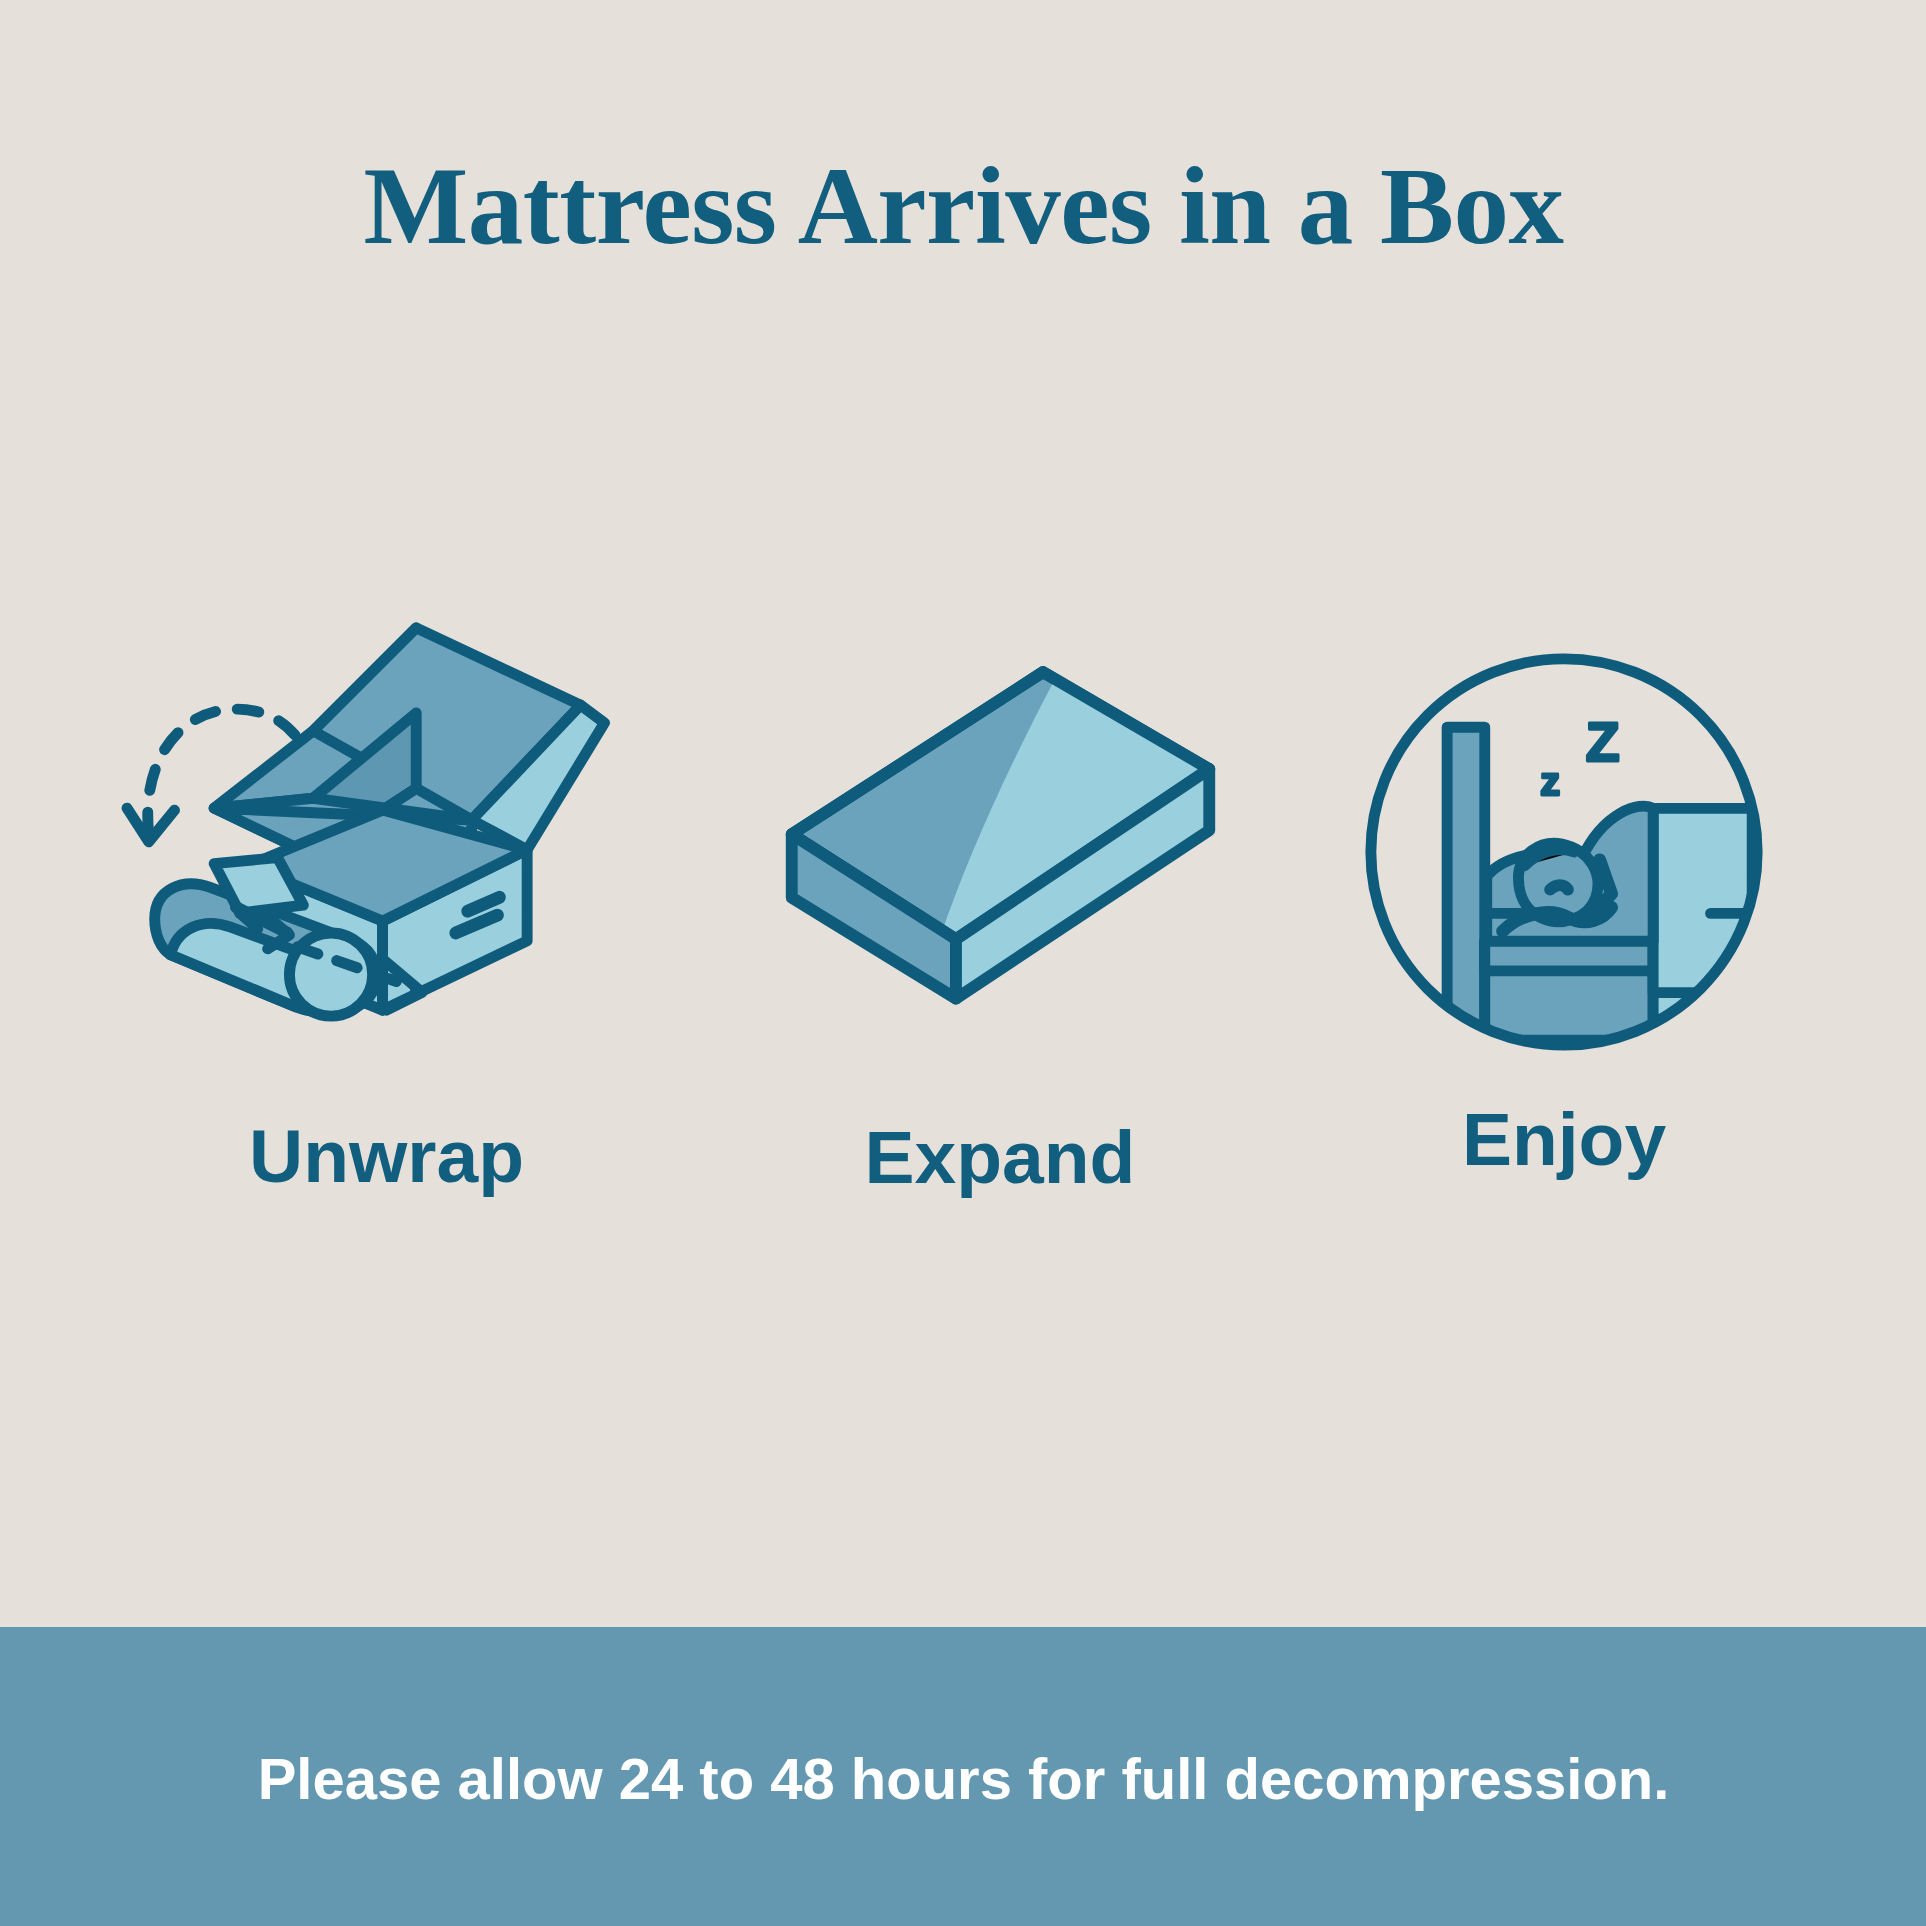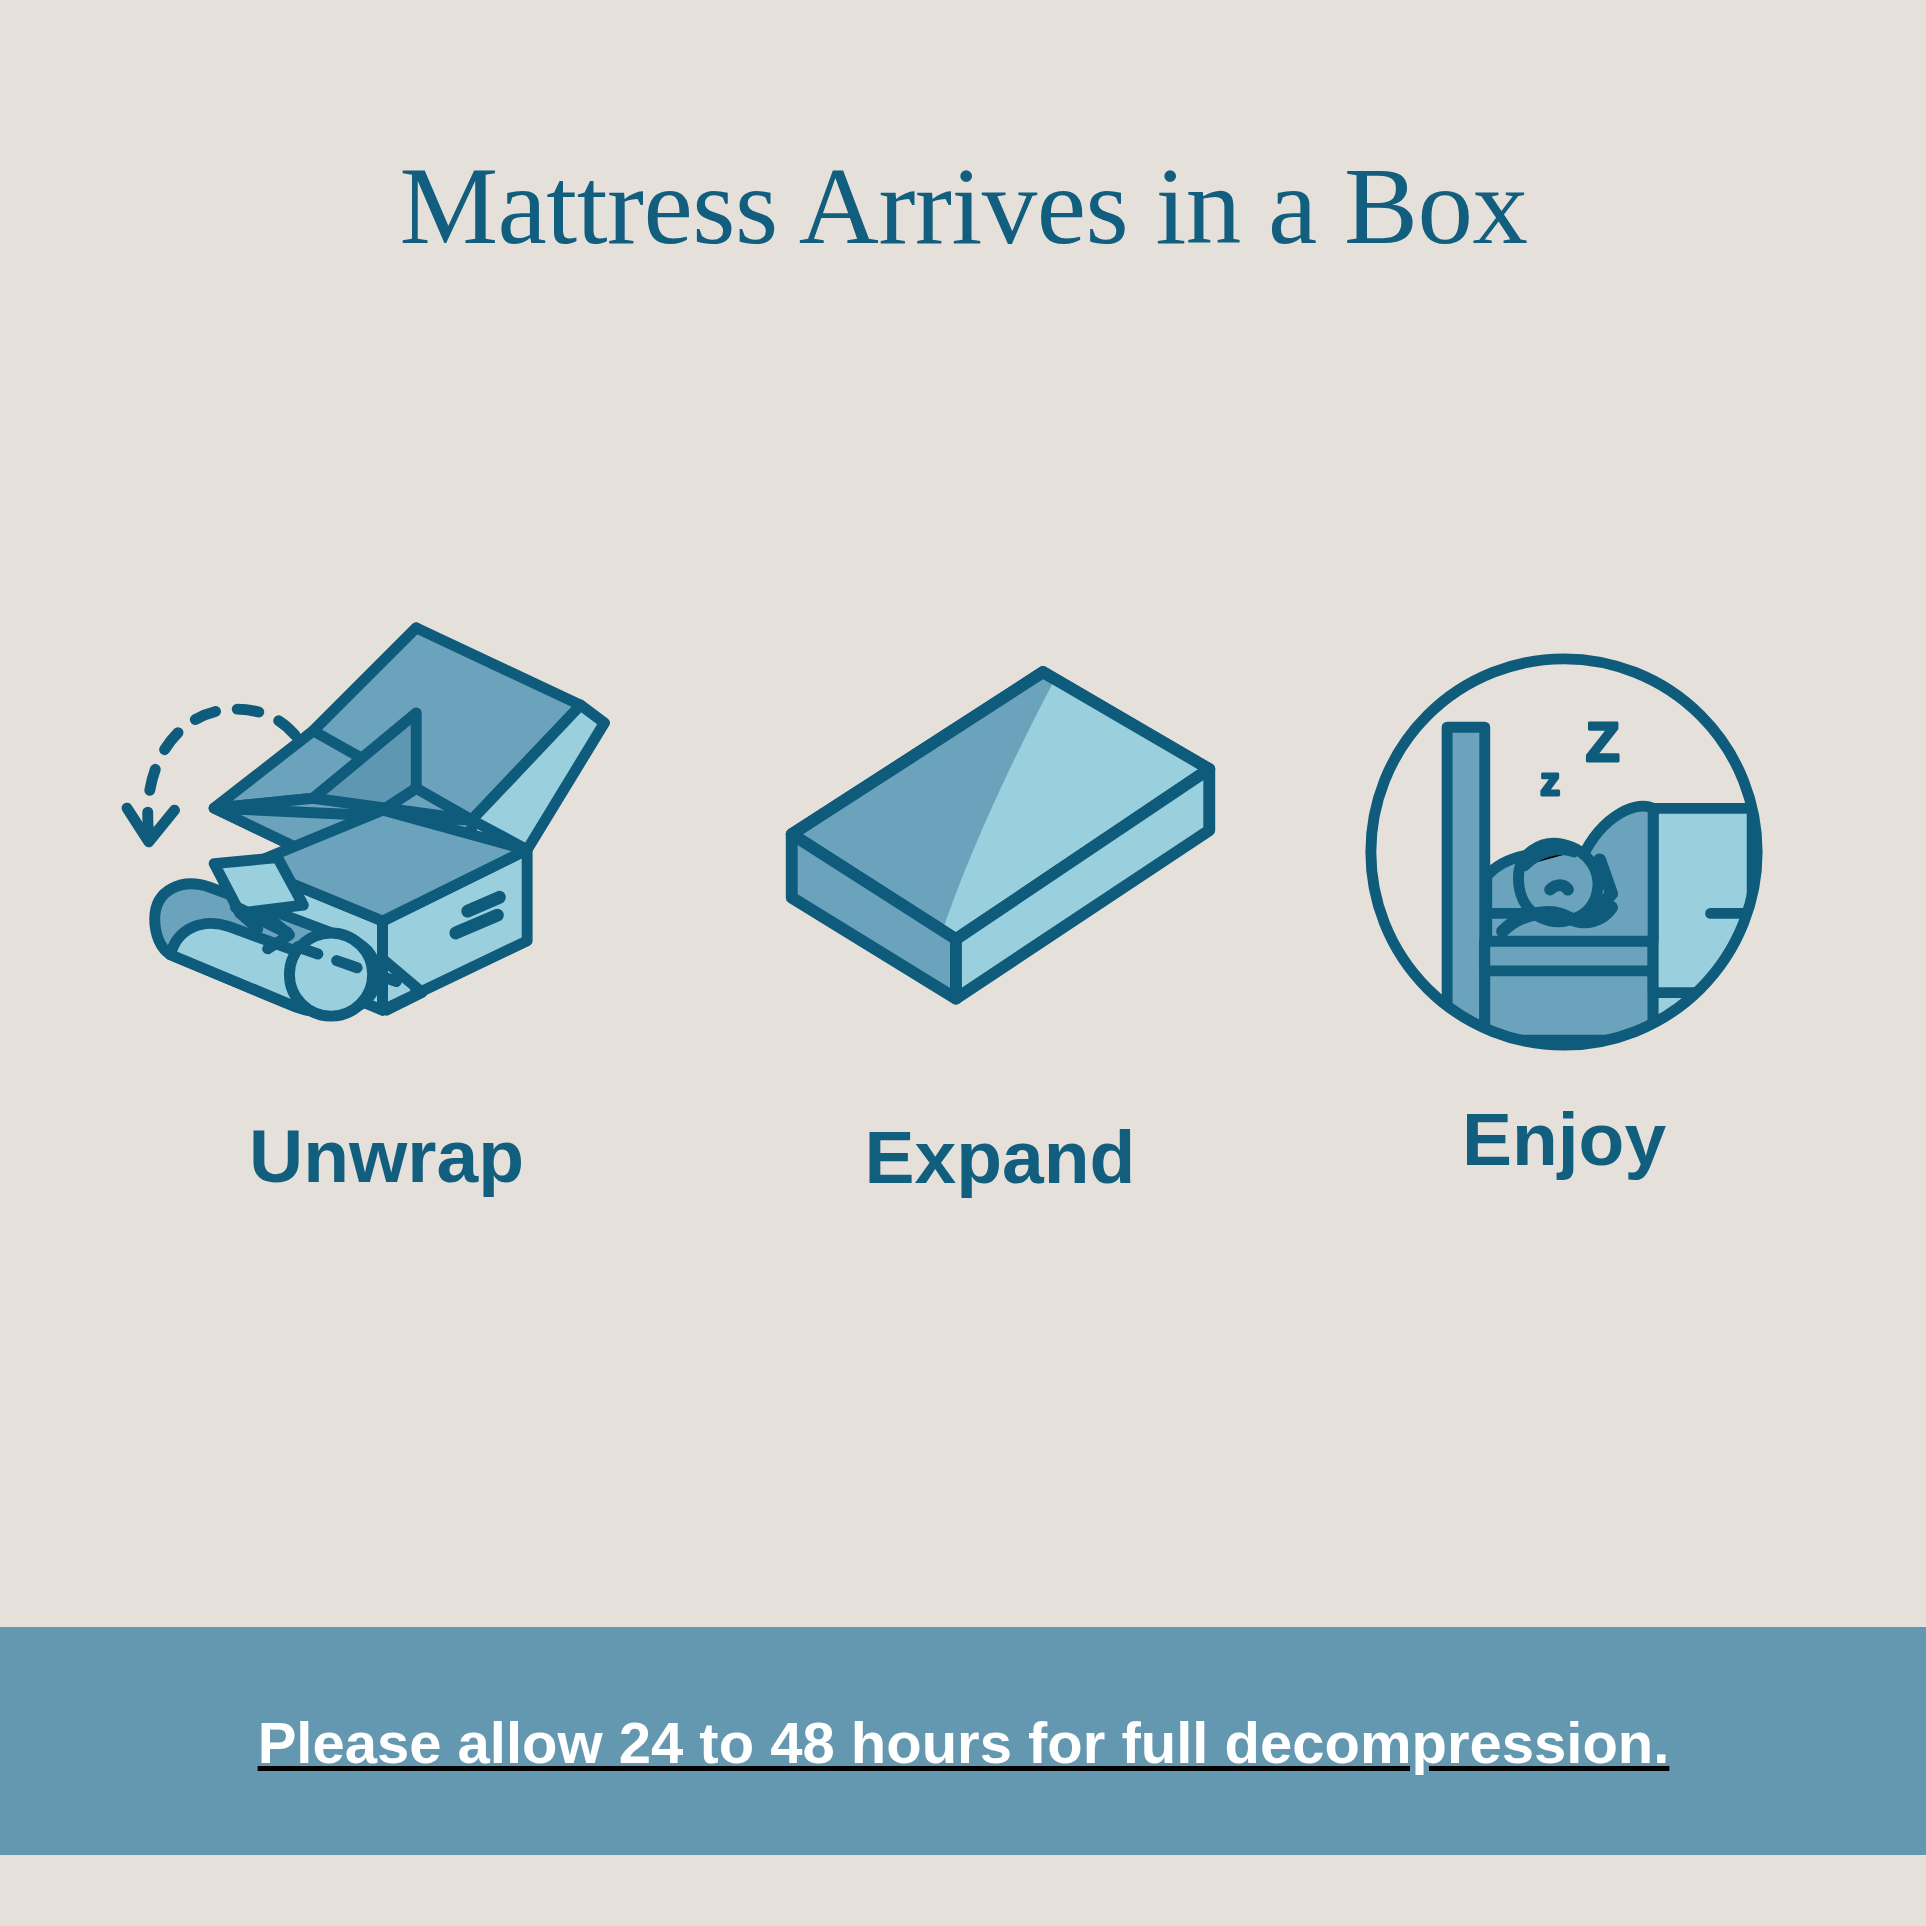--- a/index.html
+++ b/index.html
@@ -23,21 +23,21 @@
   }
 
   
   .title {
     position: absolute;
     top: 141px;
     left: 0;
     width: 1927px;
     text-align: center;
     font-family: "Liberation Serif", "DejaVu Serif", serif;
-    font-weight: normal;
+    font-weight: bold;
     font-size: 111px;
     line-height: 1.18;
     letter-spacing: -0.5px;
     color: #125E7E;
     white-space: nowrap;
   }
 
   
   .steps {
     position: absolute;
@@ -80,26 +80,25 @@
   .label-1 { margin-top: 89px; }
   .label-2 { margin-top: 46px; }
   .label-3 { margin-top: 42px; }
 
   
   .footer-band {
     position: absolute;
     left: 0;
     top: 1627px;
     width: 1927px;
-    height: 228px;
+    height: 300px;
     background: #6498B0;
     display: flex;
     align-items: center;
     justify-content: center;
-    text-decoration: underline;
   }
   .footer-text {
     font-family: "Liberation Sans", sans-serif;
     font-weight: bold;
     font-size: 58px;
     line-height: 1;
     color: #FFFFFF;
     white-space: nowrap;
     margin-top: 4px;
   }

